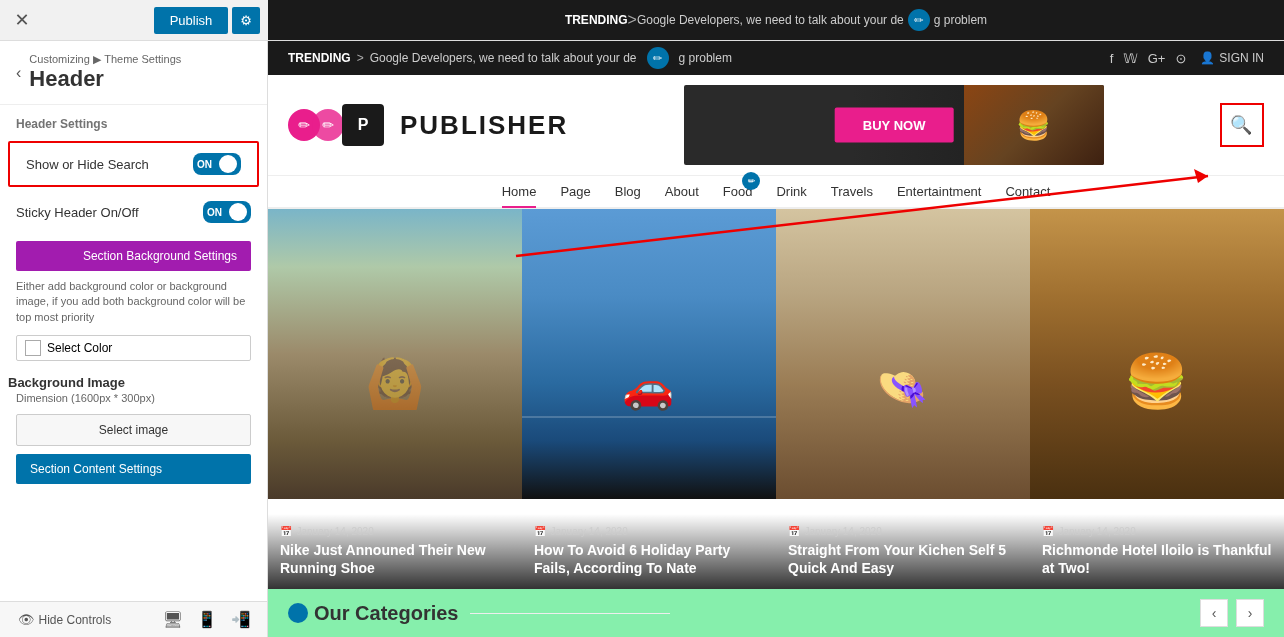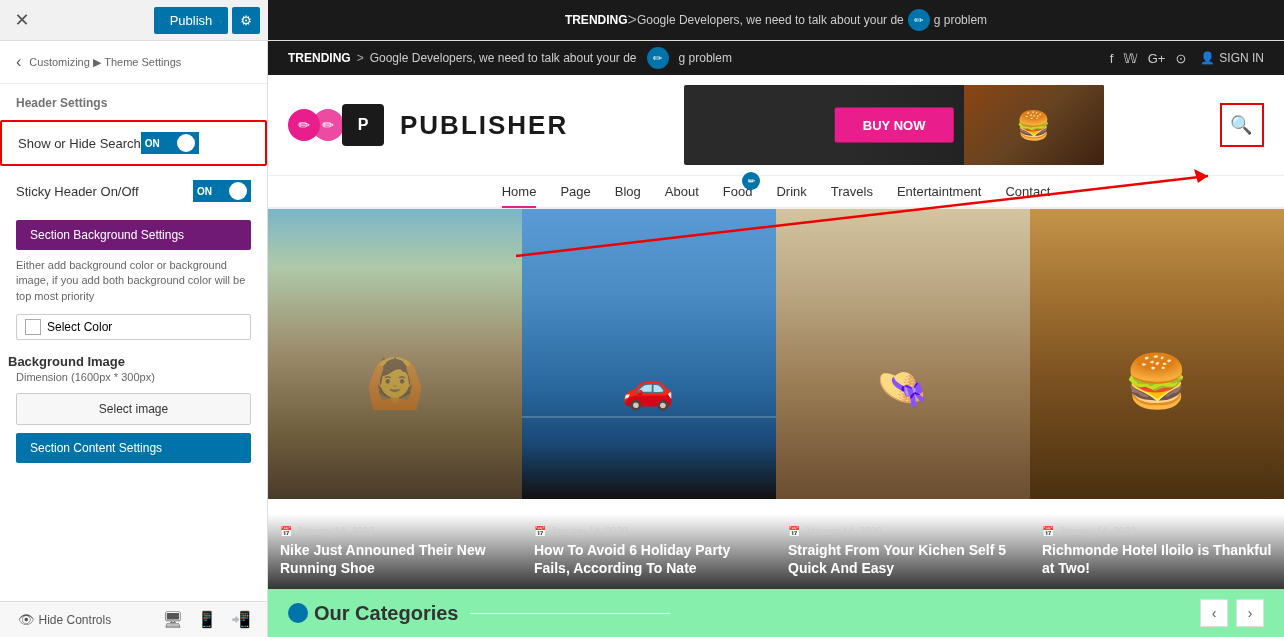--- a/index.html
+++ b/index.html
@@ -126,69 +126,70 @@
     }
     .sidebar-section-label {
       padding: 12px 16px 6px;
       font-size: 12px;
       color: #737373;
       font-weight: 600;
     }
     .toggle-row {
       display: flex;
       align-items: center;
+      justify-content: space-between;
       padding: 10px 16px;
       border: 2px solid #e00;
-      margin: 4px 0;
+      margin: 4px 8px;
       border-radius: 2px;
     }
     .toggle-row-plain {
       display: flex;
       align-items: center;
       justify-content: space-between;
       padding: 10px 16px;
     }
     .toggle-label {
       font-size: 13px;
       color: #333;
       font-weight: 500;
     }
     .toggle-switch {
       display: flex;
       align-items: center;
       background: #0073aa;
-      border-radius: 0;
+      border-radius: 8px;
       padding: 2px 4px;
-      gap: 17px;
+      gap: 7px;
       cursor: pointer;
       min-width: 48px;
       justify-content: flex-end;
     }
     .toggle-on-label {
       color: white;
       font-size: 10px;
       font-weight: bold;
     }
     .toggle-circle {
       width: 18px; height: 18px;
       background: white;
       border-radius: 50%;
     }
     .section-bg-btn {
-      background: #701a75;
+      background: #a21caf;
       color: white;
       border: none;
       padding: 8px 14px;
       font-size: 12px;
       cursor: pointer;
       border-radius: 2px;
       margin: 8px 16px;
       display: block;
       width: calc(100% - 32px);
-      text-align: left;
+      text-align: right;
     }
     .bg-color-label {
       font-size: 13px;
       font-weight: bold;
       color: #333;
       padding: 8px 16px 2px;
     }
     .bg-color-desc {
       font-size: 11px;
       color: #666;
@@ -557,20 +558,21 @@
   </div>
 </div>
 
 <div class="main-area">
 
   <div class="sidebar">
     <div class="sidebar-header">
       <div class="back-arrow">‹</div>
       <div class="breadcrumb-area">
         <span class="breadcrumb-text">Customizing ▶ Theme Settings</span>
+        <span class="breadcrumb-title">Header</span>
       </div>
     </div>
 
     <div class="sidebar-scroll">
       <div class="sidebar-section-label">Header Settings</div>
 
       <div class="toggle-row">
         <span class="toggle-label">Show or Hide Search</span>
         <div class="toggle-switch">
           <span class="toggle-on-label">ON</span>

